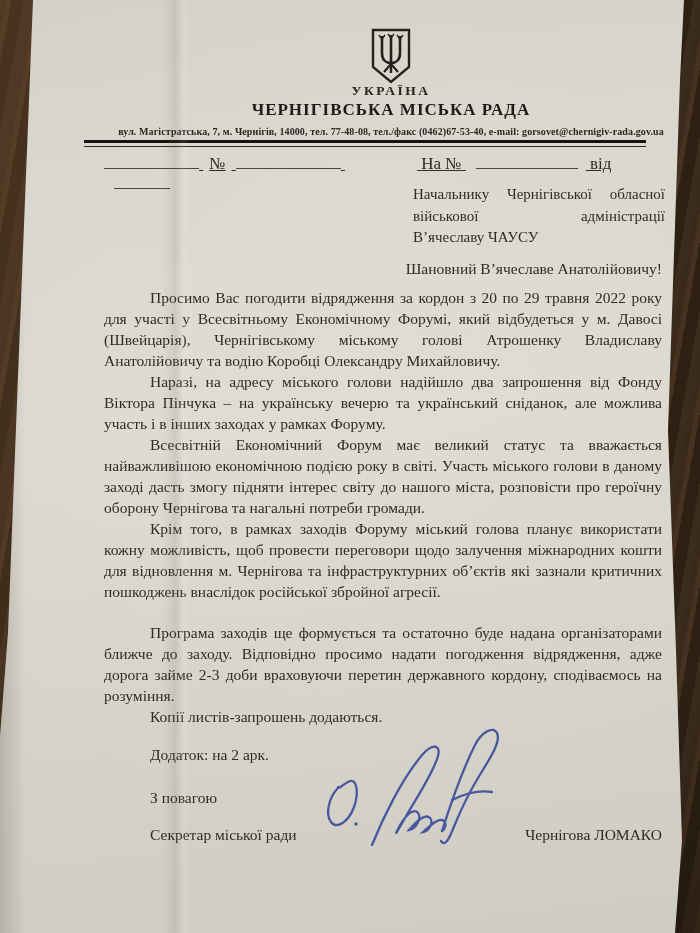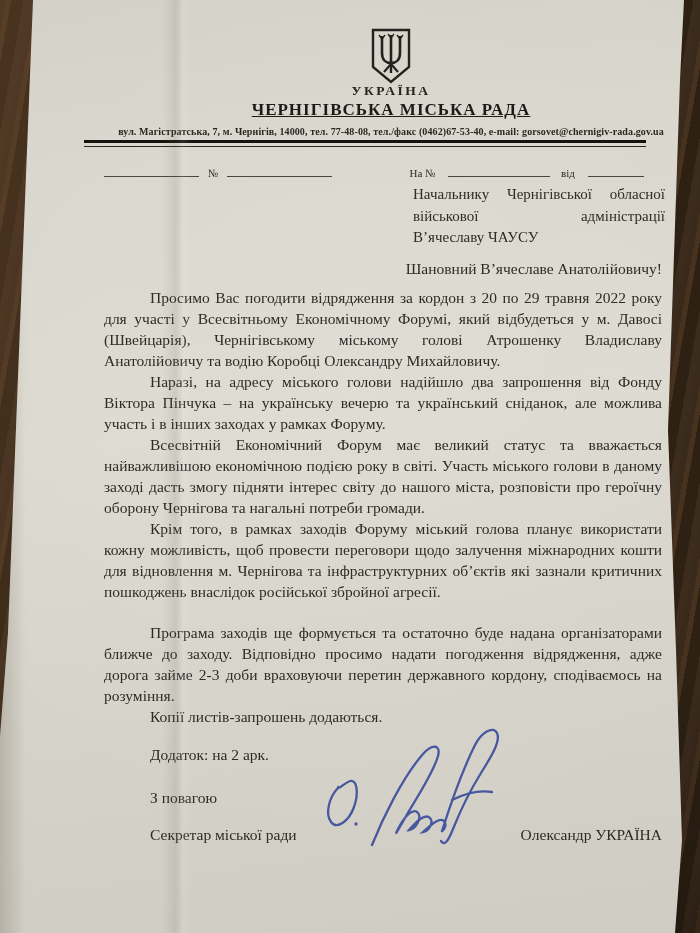--- a/index.html
+++ b/index.html
@@ -23,24 +23,24 @@
       linear-gradient(173deg,#d3d0c7 0%,#d9d6cd 18%,#dcd9d0 45%,#d6d3ca 70%,#cfccc3 100%);
     color:#2e2c27;
   }
   .paper::after{
     content:'';position:absolute;left:162px;top:0;width:30px;height:100%;pointer-events:none;
     background:linear-gradient(to right, rgba(0,0,0,0), rgba(95,90,80,.13) 45%, rgba(255,255,255,.09) 72%, rgba(0,0,0,0));
   }
   .abs{position:absolute;}
   .centerband{left:91px;width:600px;text-align:center;}
   .country{top:83px;font-weight:bold;font-size:13.5px;letter-spacing:2.5px;color:#26241f;}
-  .org{top:100px;font-weight:bold;font-size:17px;letter-spacing:1px;color:#1d1b17;text-decoration:underline;}
+  .org{top:100px;font-weight:bold;font-size:17px;letter-spacing:1px;color:#1d1b17;}
   .address{top:126px;font-weight:bold;font-size:10px;letter-spacing:.1px;color:#2a2823;}
   .rule{top:140px;left:84px;width:562px;height:3px;border-top:3.5px solid #15130f;border-bottom:1.2px solid #2a2823;}
-  .refline{top:163px;left:104px;width:560px;font-size:11px;color:#2e2c27;}
+  .refline{top:154px;left:104px;width:560px;font-size:17px;color:#2e2c27;text-decoration:underline;}
   .blankline{display:inline-block;border-bottom:1px solid #4a473f;height:13px;vertical-align:baseline;}
   .recipient{left:413px;top:184px;width:252px;font-size:15px;line-height:21.5px;}
   .recipient .just{text-align:justify;text-align-last:justify;}
   .recipient .name{}
   .salutation{top:260px;left:104px;width:558px;text-align:right;font-size:15.5px;}
   .bodytext{top:287px;left:104px;width:558px;font-size:15.5px;line-height:21px;text-align:justify;}
   .bodytext p{margin:0;text-indent:46px;}
   .bodytext p.gap-before{margin-top:20px;}
   .attachment{margin-top:17px;text-indent:46px;}
   .regards{margin-top:22px;text-indent:46px;}
@@ -91,21 +91,21 @@
       <p>Наразі, на адресу міського голови надійшло два запрошення від Фонду Віктора Пінчука – на українську вечерю та український сніданок, але можлива участь і в інших заходах у рамках Форуму.</p>
       <p>Всесвітній Економічний Форум має великий статус та вважається найважливішою економічною подією року в світі. Участь міського голови в даному заході дасть змогу підняти інтерес світу до нашого міста, розповісти про героїчну оборону Чернігова та нагальні потреби громади.</p>
       <p>Крім того, в рамках заходів Форуму міський голова планує використати кожну можливість, щоб провести переговори щодо залучення міжнародних кошти для відновлення м. Чернігова та інфраструктурних об’єктів які зазнали критичних пошкоджень внаслідок російської збройної агресії.</p>
       <p class="gap-before">Програма заходів ще формується та остаточно буде надана організаторами ближче до заходу. Відповідно просимо надати погодження відрядження, адже дорога займе 2-3 доби враховуючи перетин державного кордону, сподіваємось на розуміння.</p>
       <p>Копії листів-запрошень додаються.</p>
 
       <div class="attachment">Додаток: на 2 арк.</div>
       <div class="regards">З повагою</div>
       <div class="signoff">
         <span>Секретар міської ради</span>
-        <span>Олександр УКРАЇНА</span>
+        <span>Чернігова ЛОМАКО</span>
       </div>
     </div>
 
     <svg class="abs signature-svg" width="200" height="175" viewBox="0 0 200 175">
       <g fill="none" stroke="#3c4e9c" stroke-width="2.3" stroke-linecap="round" opacity="0.92">
         <path d="M16,98 C7,107 3,124 9,132 C15,140 27,131 32,117 C37,103 35,89 28,91 C22,93 17,100 16,97"></path>
         <path d="M50,155 C60,130 80,88 101,64 C111,53 119,55 116,66 C111,84 93,110 83,128 C75,142 72,147 76,139 C82,127 91,117 96,123 C100,128 94,139 87,140 C95,131 103,123 108,128 C112,132 107,141 101,142 C109,135 117,127 122,131 C125,134 123,139 120,141"></path>
         <path d="M120,141 C127,119 141,79 153,55 C159,43 171,35 175,43 C179,51 169,67 159,83 C149,99 139,119 131,139 C127,149 123,157 119,151"></path>
         <path d="M130,110 C142,104 157,100 170,102"></path>
       </g>

